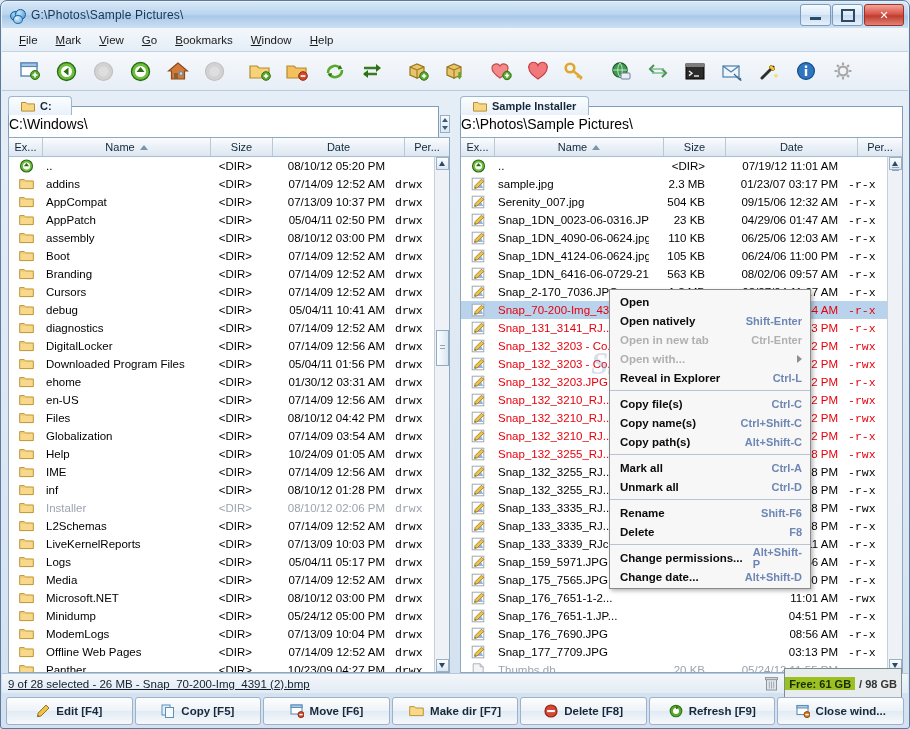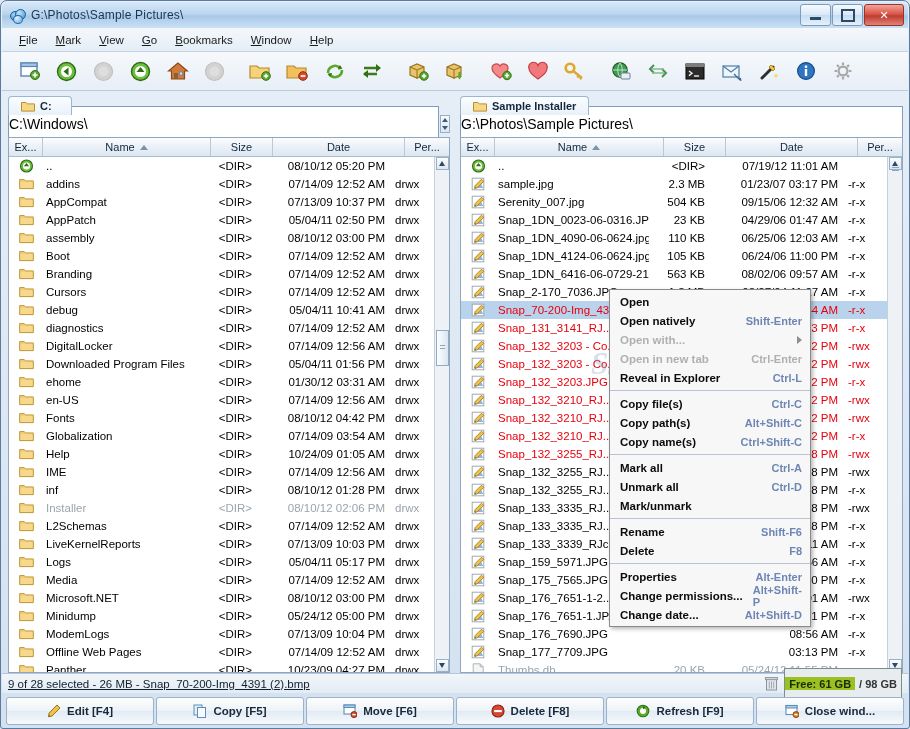--- a/index.html
+++ b/index.html
@@ -124,21 +124,21 @@
   .c-date{width:132px;}
   .c-per{width:44px;border-right:none;}
 
   .rows{flex:1;overflow:hidden;position:relative;}
   .row{display:flex;height:18px;align-items:center;font-size:11.5px;white-space:nowrap;}
   .row .cell{display:flex;align-items:center;box-sizing:border-box;overflow:hidden;}
   .cell.ex{width:34px;justify-content:center;}
   .cell.nm{flex:1;padding-left:3px;}
   .cell.sz{width:62px;justify-content:flex-end;padding-right:6px;}
   .cell.dt{width:132px;justify-content:flex-end;padding-right:5px;}
-  .cell.pr{width:44px;justify-content:flex-start;padding-left:5px;}
+  .cell.pr{width:44px;justify-content:flex-start;padding-left:5px;font-family:Liberation Mono, monospace;}
   .row.dim,.row.dim .cell{color:#9aa4ae;}
   .row.marked,.row.marked .cell{color:#e8000c;}
   .row.cursor{background:#bad3ec;}
   .row.marked.cursor,.row.marked.cursor .cell{color:#e8000c;}
 
   
   .ico{width:15px;height:14px;flex:none;}
 
   .vscroll{
     width:14px;flex:none;background:#f0f3f6;border-left:1px solid #c3d0dd;
@@ -608,21 +608,21 @@
                     <div class="cell dt">07/14/09 12:56 AM</div>
                     <div class="cell pr">drwx</div>
                   </div>
                   <div class="row">
                     <div class="cell ex">
                       <svg class="ico" viewBox="0 0 15 12">
                         <path d="M0.7 1.6h4.6l1.3 1.4h7.7v7.6H0.7z" fill="#f8d98c" stroke="#bd9433" stroke-width="1"></path>
                         <path d="M0.7 3h13.6" stroke="#e2bc63" stroke-width="0.8"></path>
                       </svg>
                     </div>
-                    <div class="cell nm">Fonts</div>
+                    <div class="cell nm">Files</div>
                     <div class="cell sz">&lt;DIR&gt;</div>
                     <div class="cell dt">08/10/12 04:42 PM</div>
                     <div class="cell pr">drwx</div>
                   </div>
                   <div class="row">
                     <div class="cell ex">
                       <svg class="ico" viewBox="0 0 15 12">
                         <path d="M0.7 1.6h4.6l1.3 1.4h7.7v7.6H0.7z" fill="#f8d98c" stroke="#bd9433" stroke-width="1"></path>
                         <path d="M0.7 3h13.6" stroke="#e2bc63" stroke-width="0.8"></path>
                       </svg>
@@ -1256,70 +1256,63 @@
 
     <div class="ctxmenu" id="ctxmenu">
         <div class="ctxitem">
           <span class="lbl">Open</span>
         </div>
         <div class="ctxitem">
           <span class="lbl">Open natively</span>
           <span class="acc">Shift-Enter</span>
         </div>
         <div class="ctxitem disabled">
+          <span class="lbl">Open in new tab</span>
+          <span class="acc">Ctrl-Enter</span>
+        </div>
+        <div class="ctxitem disabled">
           <span class="lbl">Open with...</span>
           <span class="arrow"></span>
-        </div>
-        <div class="ctxitem disabled">
-          <span class="lbl">Open in new tab</span>
-          <span class="acc">Ctrl-Enter</span>
         </div>
         <div class="ctxitem">
           <span class="lbl">Reveal in Explorer</span>
           <span class="acc">Ctrl-L</span>
         </div>
         <div class="ctxsep"></div>
         <div class="ctxitem">
           <span class="lbl">Copy file(s)</span>
           <span class="acc">Ctrl-C</span>
         </div>
         <div class="ctxitem">
+          <span class="lbl">Copy name(s)</span>
+          <span class="acc">Ctrl+Shift-C</span>
+        </div>
+        <div class="ctxitem">
           <span class="lbl">Copy path(s)</span>
           <span class="acc">Alt+Shift-C</span>
-        </div>
-        <div class="ctxitem">
-          <span class="lbl">Copy name(s)</span>
-          <span class="acc">Ctrl+Shift-C</span>
         </div>
         <div class="ctxsep"></div>
         <div class="ctxitem">
           <span class="lbl">Mark all</span>
           <span class="acc">Ctrl-A</span>
         </div>
         <div class="ctxitem">
           <span class="lbl">Unmark all</span>
           <span class="acc">Ctrl-D</span>
         </div>
-        <div class="ctxitem">
-          <span class="lbl">Mark/unmark</span>
-        </div>
         <div class="ctxsep"></div>
         <div class="ctxitem">
           <span class="lbl">Rename</span>
           <span class="acc">Shift-F6</span>
         </div>
         <div class="ctxitem">
           <span class="lbl">Delete</span>
           <span class="acc">F8</span>
         </div>
         <div class="ctxsep"></div>
-        <div class="ctxitem">
-          <span class="lbl">Properties</span>
-          <span class="acc">Alt-Enter</span>
-        </div>
         <div class="ctxitem">
           <span class="lbl">Change permissions...</span>
           <span class="acc">Alt+Shift-P</span>
         </div>
         <div class="ctxitem">
           <span class="lbl">Change date...</span>
           <span class="acc">Alt+Shift-D</span>
         </div>
       </div>
 
@@ -1354,20 +1347,26 @@
         <div class="fbtn">
           <svg width="14" height="14" viewBox="0 0 14 14">
             <rect x="1" y="1" width="11" height="9" fill="#fff" stroke="#5f8fb8" stroke-width="1.1"></rect>
             <rect x="1" y="1" width="11" height="2.5" fill="#a9cbe8" stroke="#5f8fb8" stroke-width="1"></rect>
             <circle cx="11" cy="10.6" r="3" fill="#d84a2a" stroke="#8b2a12"></circle>
             <path d="M9.4 10.6h3.2" stroke="#fff" stroke-width="1.4"></path>
           </svg>
           <span>Move [F6]</span>
         </div>
         <div class="fbtn">
+          <svg width="15" height="12" viewBox="0 0 15 12">
+            <path d="M0.7 1.6h4.6l1.3 1.4h7.7v7.6H0.7z" fill="#f8d98c" stroke="#bd9433" stroke-width="1"></path>
+          </svg>
+          <span>Make dir [F7]</span>
+        </div>
+        <div class="fbtn">
           <svg width="14" height="14" viewBox="0 0 14 14">
             <circle cx="7" cy="7" r="6" fill="#d94634" stroke="#8e2715" stroke-width="1.2"></circle>
             <rect x="3.2" y="6" width="7.6" height="2.1" fill="#fff"></rect>
           </svg>
           <span>Delete [F8]</span>
         </div>
         <div class="fbtn">
           <svg width="14" height="14" viewBox="0 0 14 14">
             <circle cx="7" cy="7" r="5.8" fill="#5aa82e" stroke="#2f7014" stroke-width="1.1"></circle>
             <circle cx="7" cy="7" r="3" fill="#fff"></circle>

